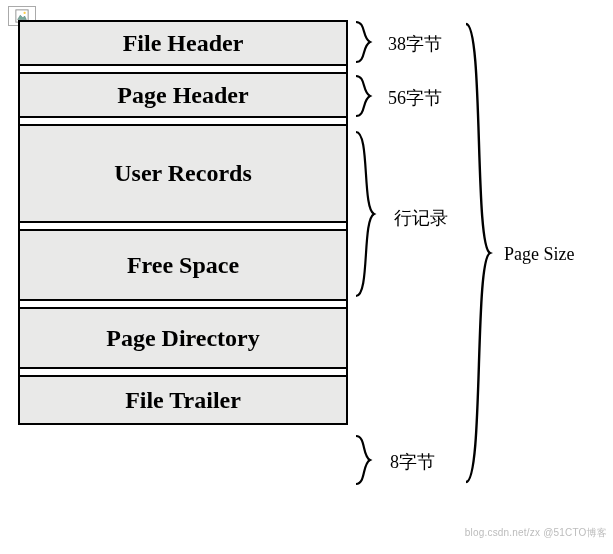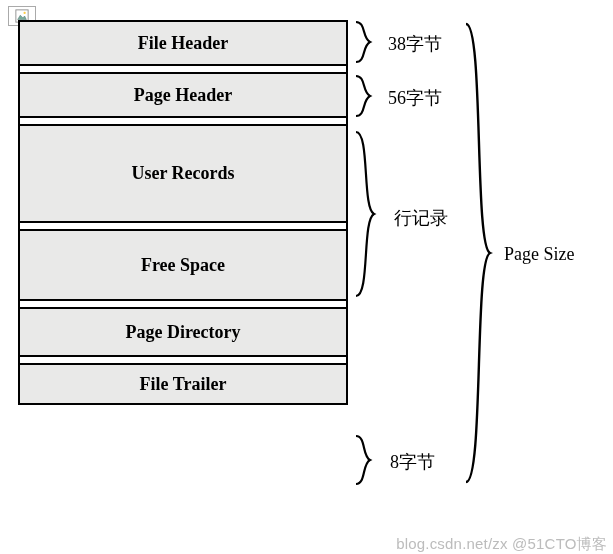--- a/index.html
+++ b/index.html
@@ -39,21 +39,21 @@
     border: 2px solid #000;
     border-bottom: none;
   }
   .block {
     border-bottom: 2px solid #000;
     background: #e9e9e8;
     display: flex;
     align-items: center;
     justify-content: center;
     font-weight: bold;
-    font-size: 18px;
+    font-size: 24px;
     color: #000;
     text-align: center;
   }
   .gap {
     height: 8px;
     border-bottom: 2px solid #000;
     background: #fff;
   }
   .label {
     position: absolute;
@@ -62,22 +62,22 @@
     white-space: nowrap;
   }
   
   .brace {
     position: absolute;
     pointer-events: none;
   }
   .watermark {
     position: absolute;
     right: 6px;
-    bottom: 0;
-    font-size: 15px;
+    bottom: 14px;
+    font-size: 10px;
     color: #bcbcbc;
     font-family: Arial, sans-serif;
     letter-spacing: 0.2px;
   }
 </style>
 </head>
 <body>
 
 <div class="placeholder-icon">
   <svg viewBox="0 0 16 16">
@@ -99,25 +99,25 @@
     </div>
     <div class="gap"></div>
     <div class="block" style="height:97px">
       <span>User Records</span>
     </div>
     <div class="gap"></div>
     <div class="block" style="height:70px">
       <span>Free Space</span>
     </div>
     <div class="gap"></div>
-    <div class="block" style="height:48px">
+    <div class="block" style="height:60px">
       <span>Page Directory</span>
     </div>
     <div class="gap"></div>
-    <div class="block" style="height:40px">
+    <div class="block" style="height:48px">
       <span>File Trailer</span>
     </div>
   </div>
 
   <svg class="brace" style="left:334px; top:0px; width:26px; height:44px" viewBox="0 0 26 44">
     <path d="M4 2 C14 2 10 18 18 22 C10 26 14 42 4 42" fill="none" stroke="#000" stroke-width="2.2"></path>
   </svg>
   <span class="label" style="left:370px; top:12px">38字节</span>
 
   <svg class="brace" style="left:334px; top:54px; width:26px; height:44px" viewBox="0 0 26 44">

